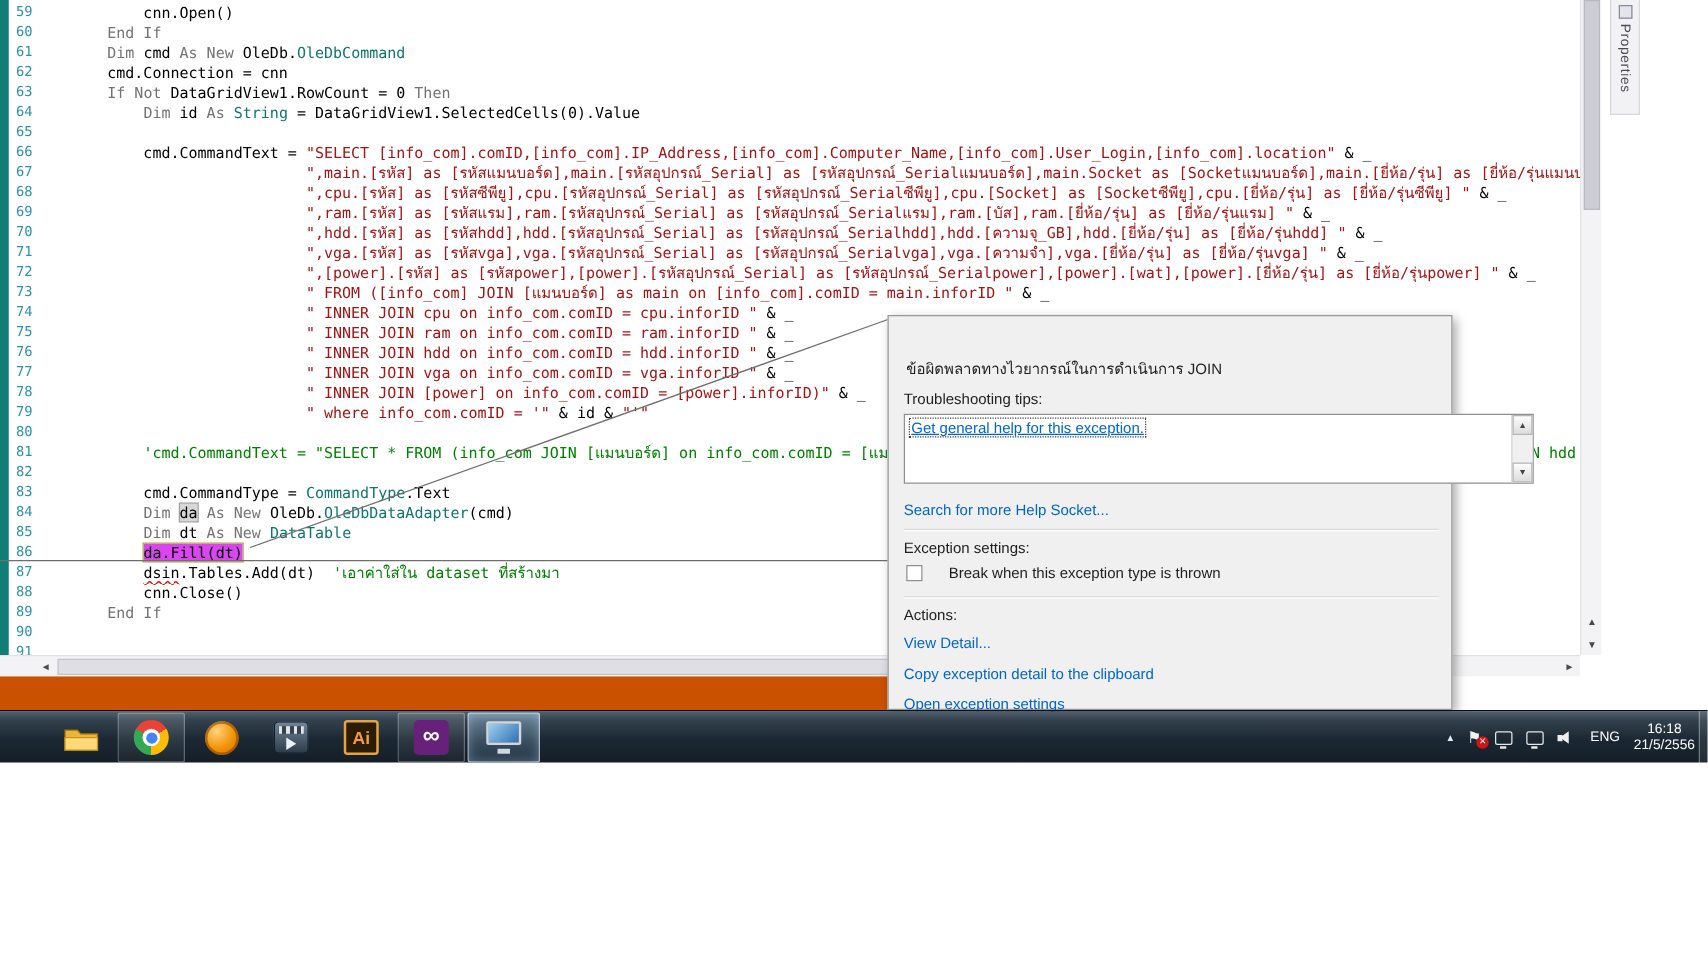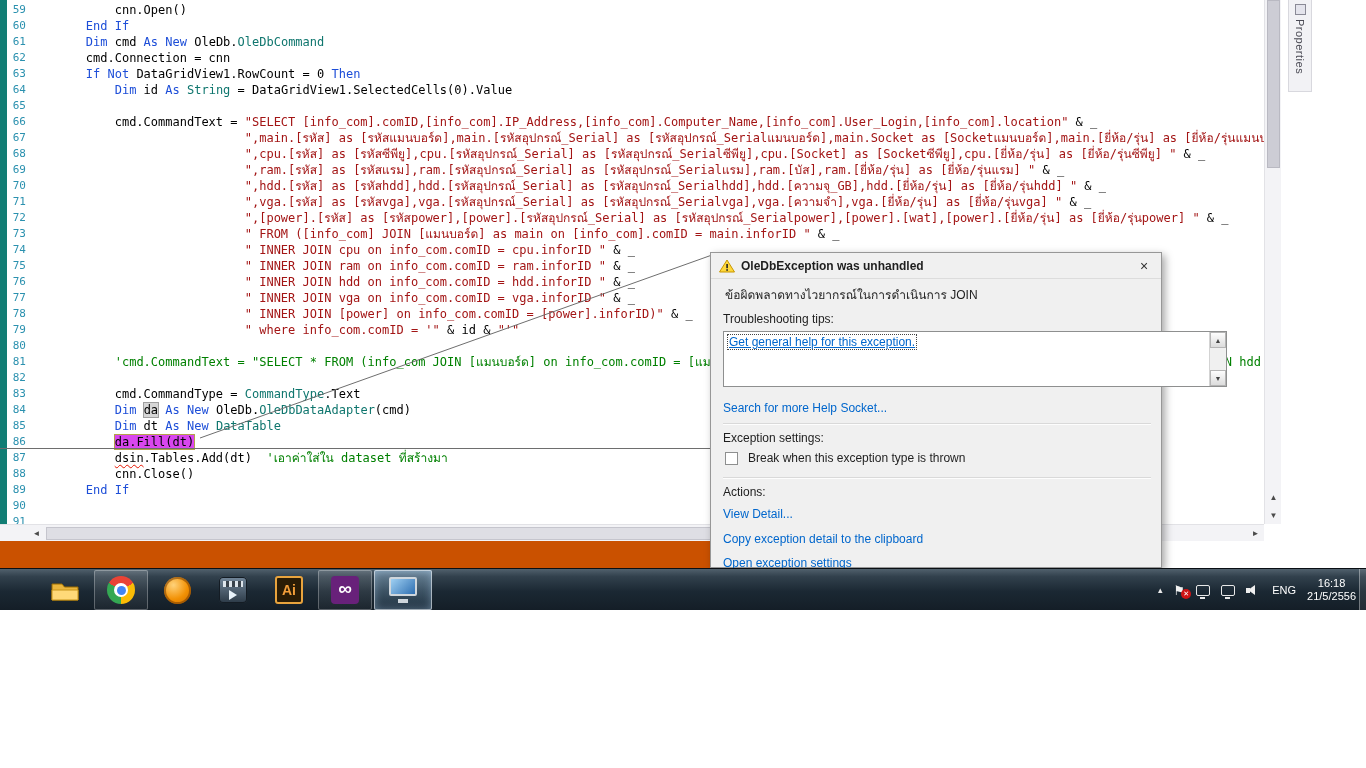--- a/index.html
+++ b/index.html
@@ -7,21 +7,21 @@
   #screen{position:absolute;left:0;top:0;width:1366px;height:768px}
 
   
   .editor{position:absolute;left:0;top:0;width:1264px;height:524px;background:#fff;overflow:hidden;z-index:1}
   .gutter-bar{position:absolute;left:0;top:0;width:7px;height:524px;background:#117d74}
   #code-lines{position:absolute;left:0;top:2px;font-family:"DejaVu Sans Mono","Liberation Mono",monospace;font-size:12px;line-height:16px;white-space:pre;color:#000}
   .cl{height:16px;display:flex;padding-left:7px}
   .ln{display:inline-block;width:21px;padding-right:2px;text-align:right;color:#2b91af;flex:none;font-size:11px}
   .ct{flex:none}
   .tok-p{color:#000}
-  .tok-k{color:#1d4ed8}
+  .tok-k{color:#737373}
   .tok-s{color:#a31515}
   .tok-c{color:#008000}
   .tok-t{color:#0f766e}
   .tok-h1{background:#d946ef;outline:1px solid #b4a24a}
   .tok-h2{background:#d6d6d6;outline:1px solid #9f9f9f}
   .tok-sq{text-decoration:underline;text-decoration-style:wavy;text-decoration-color:#e51400;text-decoration-thickness:1px;text-underline-offset:2px}
 
   
   #pointer-svg{position:absolute;left:0;top:0;z-index:5;pointer-events:none}
 
@@ -55,21 +55,21 @@
   .exc-msg{position:absolute;left:14px;top:32px;width:420px}
   .exc-label{position:absolute;left:12px;font-weight:normal}
   .exc-tips-box{position:absolute;left:12px;top:78px;width:504px;height:56px;background:#fff;border:1px solid #8e8f8f}
   .exc-tip-link{position:absolute;left:4px;top:3px;color:#0066cc;text-decoration:underline;outline:1px dotted #444;padding:0 1px}
   .tips-scroll{position:absolute;right:0;top:0;width:17px;height:100%;background:#f0f0f0;border-left:1px solid #d3d3d3}
   .tips-arrow{position:absolute;left:0;width:16px;height:16px;background:linear-gradient(#fdfdfd,#dcdcdc);border:1px solid #b5b5b5;font-size:7px;line-height:15px;text-align:center;color:#444}
   .tips-arrow.up{top:0}
   .tips-arrow.down{bottom:0}
   .exc-link{position:absolute;left:12px;color:#0066cc;text-decoration:none}
   .exc-groove{position:absolute;left:12px;width:428px;border-top:1px solid #d9d9d9;border-bottom:1px solid #fdfdfd}
-  .exc-check-row{position:absolute;left:14px;top:198px;display:flex;align-items:center;gap:10px}
+  .exc-check-row{position:absolute;left:14px;top:198px;display:flex;align-items:center;gap:21px}
   .cb{width:13px;height:13px;background:#fff;border:1px solid #8e8f8f;flex:none}
   .warn-svg{flex:none}
 
   
   .taskbar{position:absolute;left:0;top:568px;width:1366px;height:42px;z-index:20;background:linear-gradient(180deg,#51616d 0%,#32414d 18%,#1b2833 55%,#141e27 100%);border-top:1px solid #0a0f14;display:flex;align-items:center;padding-left:38px}
   .tb-btn{width:54px;height:40px;margin:1px 2px 0 0;display:flex;align-items:center;justify-content:center;border-radius:2px;position:relative}
   .tb-btn.running{box-shadow:inset 0 0 0 1px rgba(255,255,255,.28);background:linear-gradient(rgba(255,255,255,.14),rgba(255,255,255,.03))}
   .tb-btn.active{width:58px;box-shadow:inset 0 0 0 1px rgba(255,255,255,.5),inset 0 0 10px rgba(190,225,255,.45);background:linear-gradient(rgba(170,210,240,.42),rgba(80,130,170,.18))}
   .ic-chrome{width:28px;height:28px;border-radius:50%;background:#ea4335;background:conic-gradient(from -60deg,#ea4335 0 120deg,#fbbc05 0 240deg,#34a853 0 360deg);position:relative}
   .ic-chrome:before{content:"";position:absolute;left:7px;top:7px;width:14px;height:14px;border-radius:50%;background:#fff}
@@ -128,29 +128,20 @@
     <div class="props-icon"></div>
     <span class="props-label">Properties</span>
   </div>
 
   <div class="statusbar">
     <span class="sb-col">13</span>
     <span class="sb-ins">INS</span>
   </div>
 
   <div class="exc-dialog">
-    <div class="exc-title-row">
-      <svg class="warn-svg" width="16" height="14">
-        <polygon points="8,1 15.5,13 0.5,13" fill="#ffd83b" stroke="#c79600" stroke-width="1"></polygon>
-        <rect x="7.3" y="5" width="1.6" height="4.2" fill="#222"></rect>
-        <rect x="7.3" y="10.2" width="1.6" height="1.6" fill="#222"></rect>
-      </svg>
-      <span class="exc-title">OleDbException was unhandled</span>
-      <span class="exc-close">×</span>
-    </div>
     <div class="exc-msg">ข้อผิดพลาดทางไวยากรณ์ในการดำเนินการ JOIN</div>
     <div class="exc-label" style="top:59px">Troubleshooting tips:</div>
     <div class="exc-tips-box">
       <a href="#" class="exc-tip-link">Get general help for this exception.</a>
       <div class="tips-scroll">
         <div class="tips-arrow up">▲</div>
         <div class="tips-arrow down">▼</div>
       </div>
     </div>
     <a href="#" class="exc-link" style="top:148px">Search for more Help Socket...</a>

